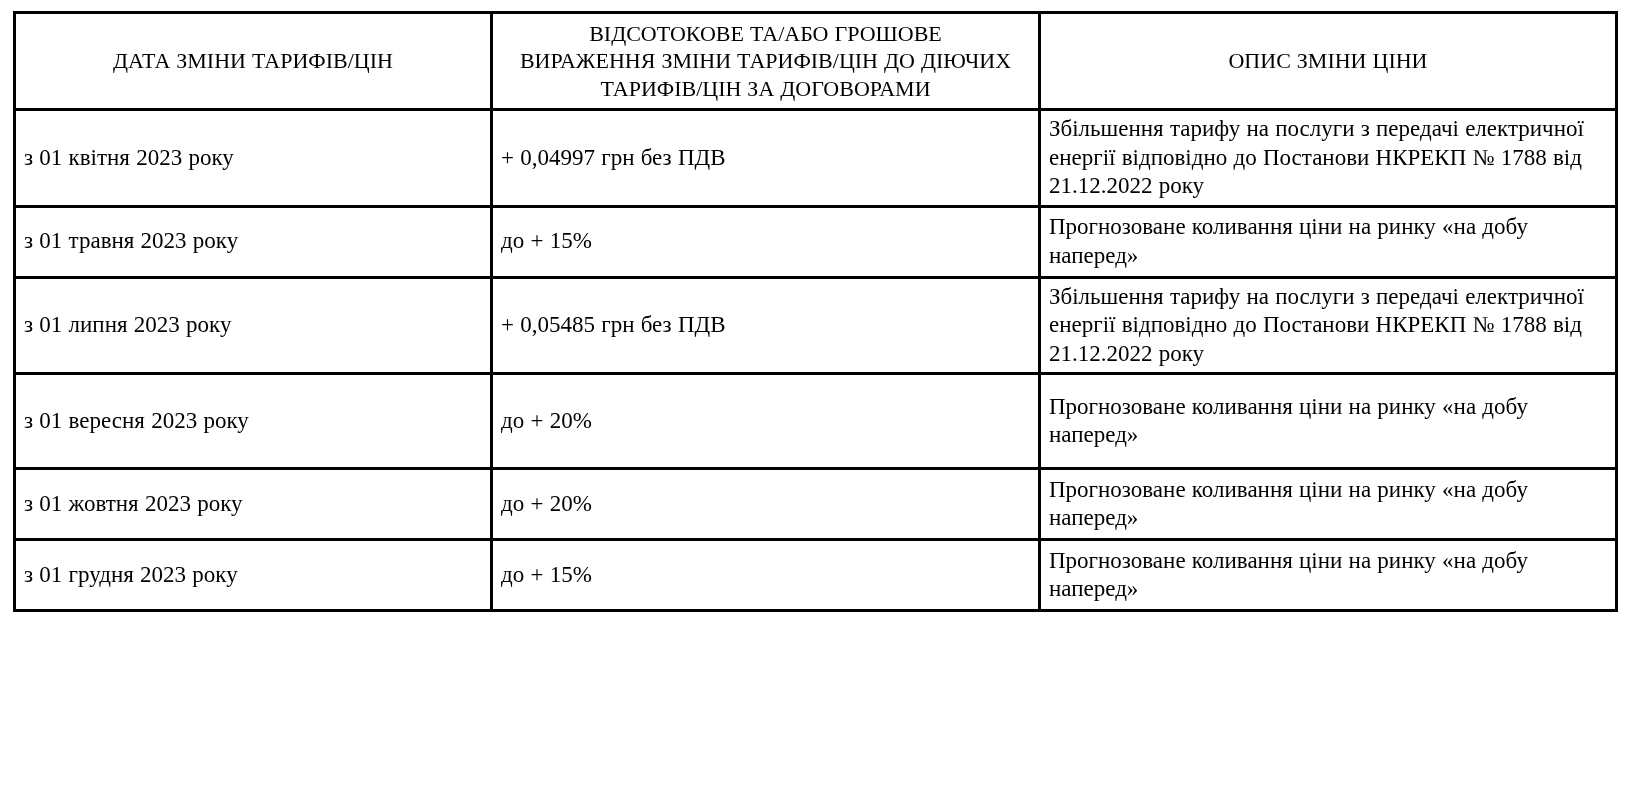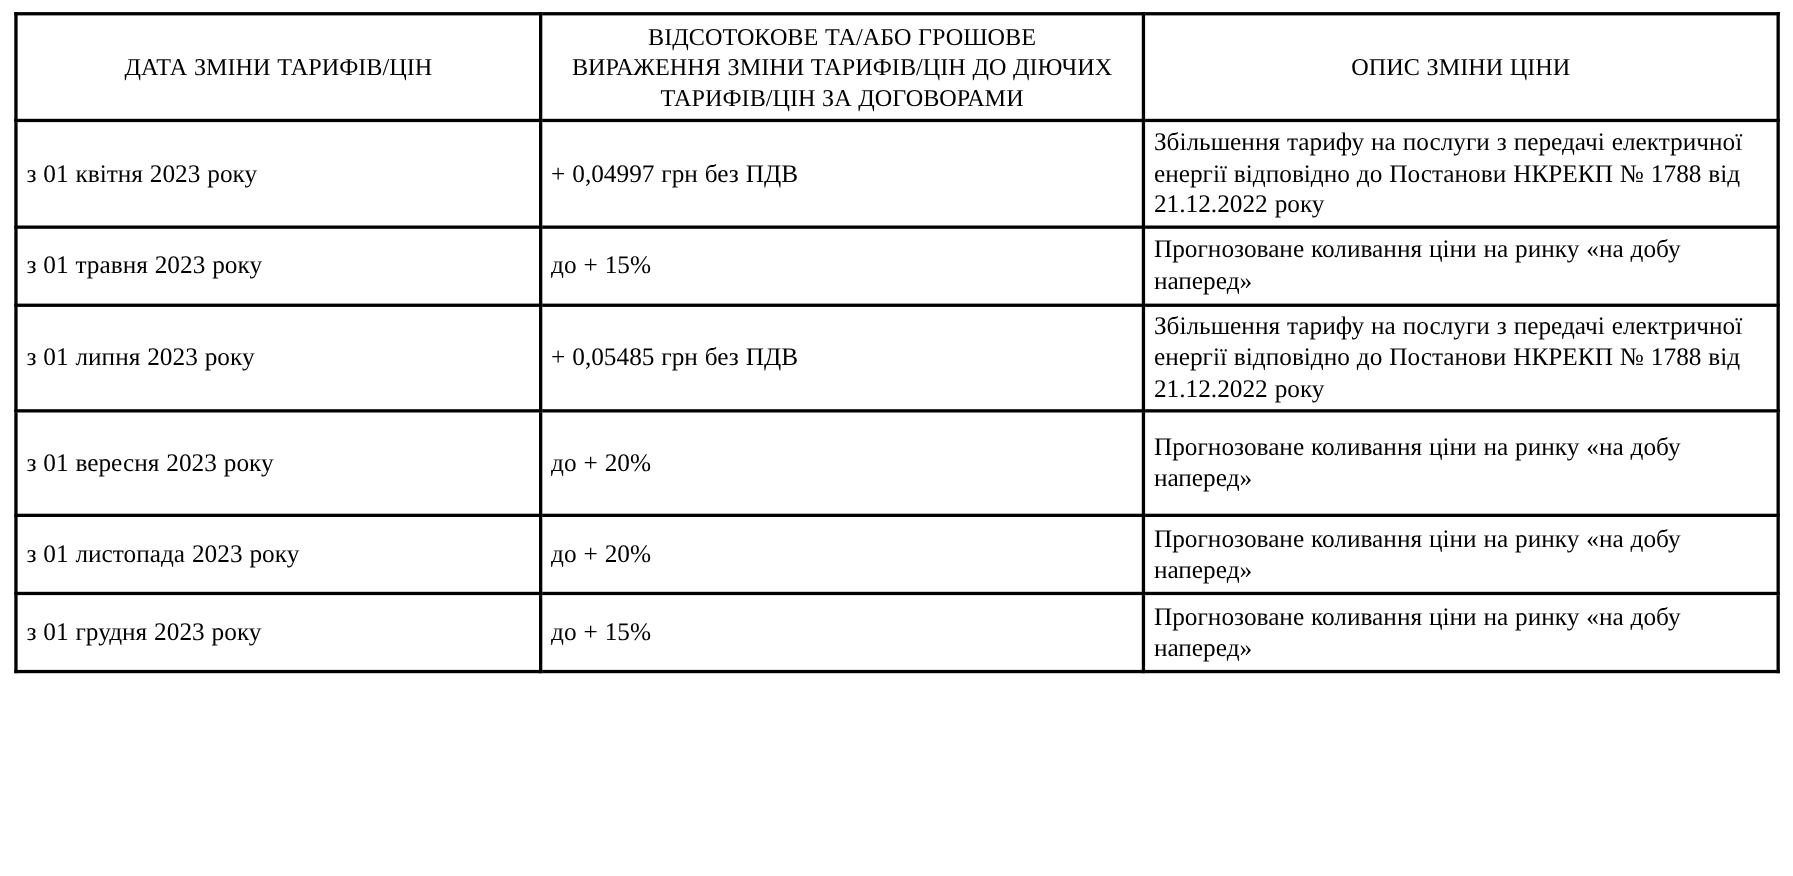--- a/index.html
+++ b/index.html
@@ -87,26 +87,26 @@
     <td>Збільшення тарифу на послуги з передачі електричної енергії відповідно до Постанови НКРЕКП № 1788 від 21.12.2022 року</td>
   </tr>
 
 
   <tr>
     <td>з 01 вересня 2023 року</td>
     <td>до + 20%</td>
     <td>Прогнозоване коливання ціни на ринку «на добу наперед»</td>
   </tr>
 
-
   <tr>
-    <td>з 01 листопада 2023 року</td>
+    <td>з 01 жовтня 2023 року</td>
     <td>до + 20%</td>
     <td>Прогнозоване коливання ціни на ринку «на добу наперед»</td>
   </tr>
+
 
   <tr>
     <td>з 01 грудня 2023 року</td>
     <td>до + 15%</td>
     <td>Прогнозоване коливання ціни на ринку «на добу наперед»</td>
   </tr>
 </tbody>
   </table>
 </div>
 

